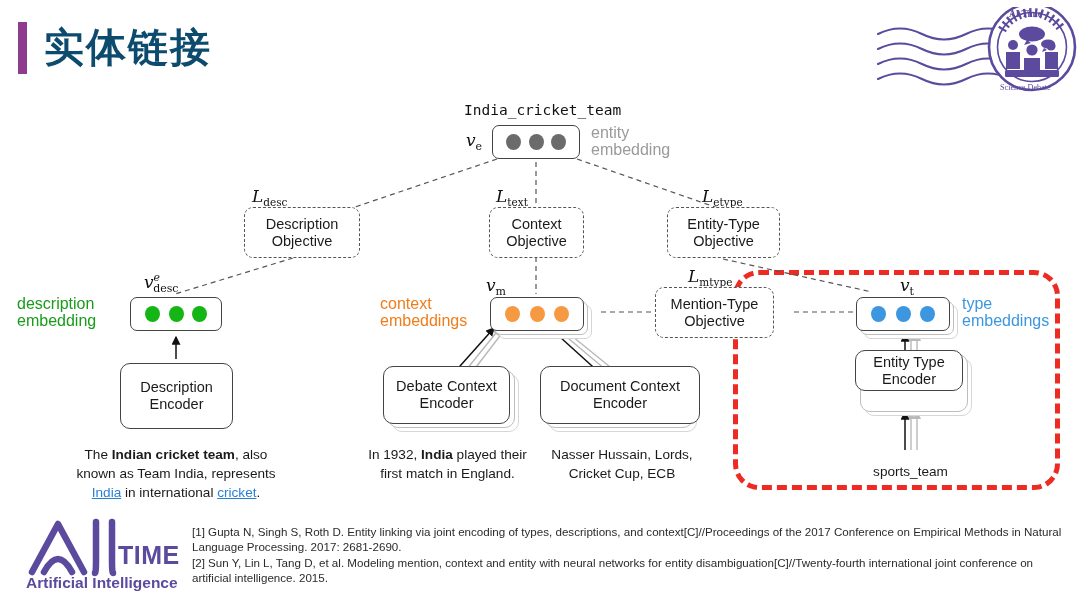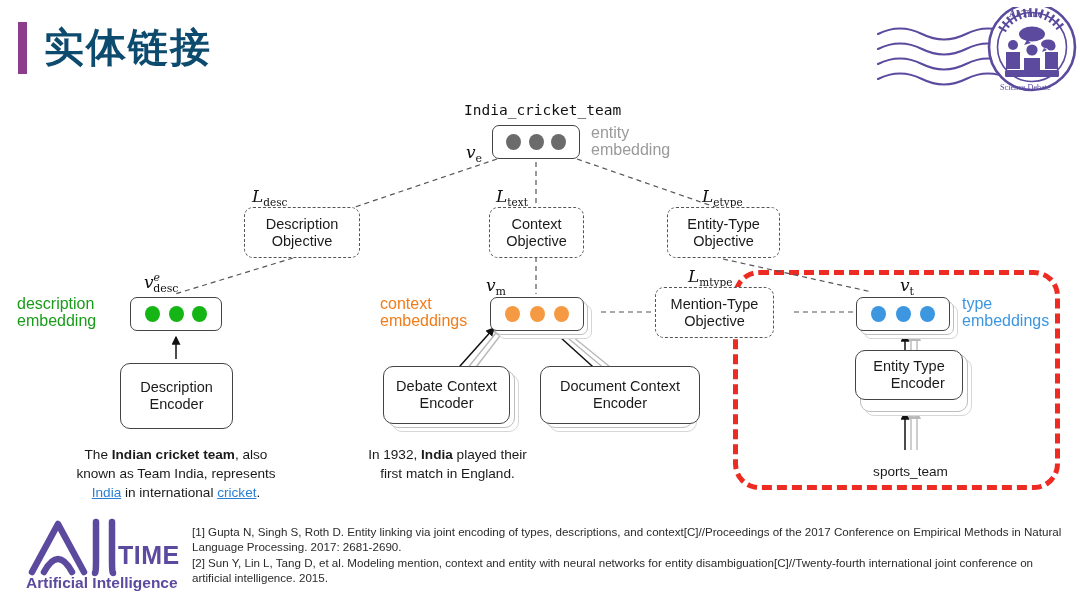--- a/index.html
+++ b/index.html
@@ -287,21 +287,21 @@
         <path d="M917,356 L917,318" marker-end="url(#arrowlt)"></path>
       </g>
       <g stroke="#111" stroke-width="1.5" fill="none">
         <path d="M905,272 L905,240" marker-end="url(#arrowdk)"></path>
         <path d="M905,356 L905,318" marker-end="url(#arrowdk)"></path>
       </g>
     </svg>
 
     <div class="mono-label" style="left:464px; top:8px;">India_cricket_team</div>
 
-    <div class="vec-label" style="left:466px; top:36px;margin-top:12px;">
+    <div class="vec-label" style="left:466px; top:36px;">
       <i>v</i><sub>e</sub>
     </div>
     <div class="emb-box" style="left:492px; top:31px; width:88px; height:34px;">
       <span class="dot" style="background:#6b6b6b;"></span>
       <span class="dot" style="background:#6b6b6b;"></span>
       <span class="dot" style="background:#6b6b6b;"></span>
     </div>
     <div class="side-label" style="left:591px; top:31px; color:#9a9a9a;">
       <div>entity</div>
       <div>embedding</div>
@@ -395,39 +395,40 @@
     <div class="caption" style="left:330px; top:351px; width:235px;">In 1932, <b>India</b> played their<br>first match in England.</div>
 
     <div class="stack-shadow2" style="left:549px; top:280px; width:148px; height:58px;"></div>
     <div class="stack-shadow" style="left:545px; top:276px; width:148px; height:58px;"></div>
     <div class="encoder-box" style="left:540px; top:272px; width:160px; height:58px;">
       <div>
         <div>Document Context</div>
         <div>Encoder</div>
       </div>
     </div>
+    <div class="caption" style="left:522px; top:351px; width:200px;">Nasser Hussain, Lords,<br>Cricket Cup, ECB</div>
 
     <div class="vec-label" style="left:900px; top:181px;">
       <i>v</i><sub>t</sub>
     </div>
     <div class="stack-shadow2" style="left:864px; top:211px; width:94px; height:34px; border-radius:7px;"></div>
     <div class="stack-shadow" style="left:860px; top:207px; width:94px; height:34px; border-radius:7px;"></div>
     <div class="emb-box" style="left:856px; top:203px; width:94px; height:34px;">
       <span class="dot" style="background:#3c96e0;"></span>
       <span class="dot" style="background:#3c96e0;"></span>
       <span class="dot" style="background:#3c96e0;"></span>
     </div>
     <div class="side-label" style="left:962px; top:202px; color:#3c96e0;">
       <div>type</div>
       <div>embeddings</div>
     </div>
 
     <div class="stack-shadow2" style="left:864px; top:264px; width:108px; height:58px;"></div>
     <div class="stack-shadow" style="left:860px; top:260px; width:108px; height:58px;"></div>
-    <div class="encoder-box" style="left:855px; top:256px; width:108px; height:50px;text-align:right;">
+    <div class="encoder-box" style="left:855px; top:256px; width:108px; height:41px;">
       <div>
         <div>Entity Type</div>
         <div>Encoder</div>
       </div>
     </div>
     <div class="caption" style="left:838px; top:368px; width:145px;">sports_team</div>
 
   </div>
 
   <div class="bottom-logo">

